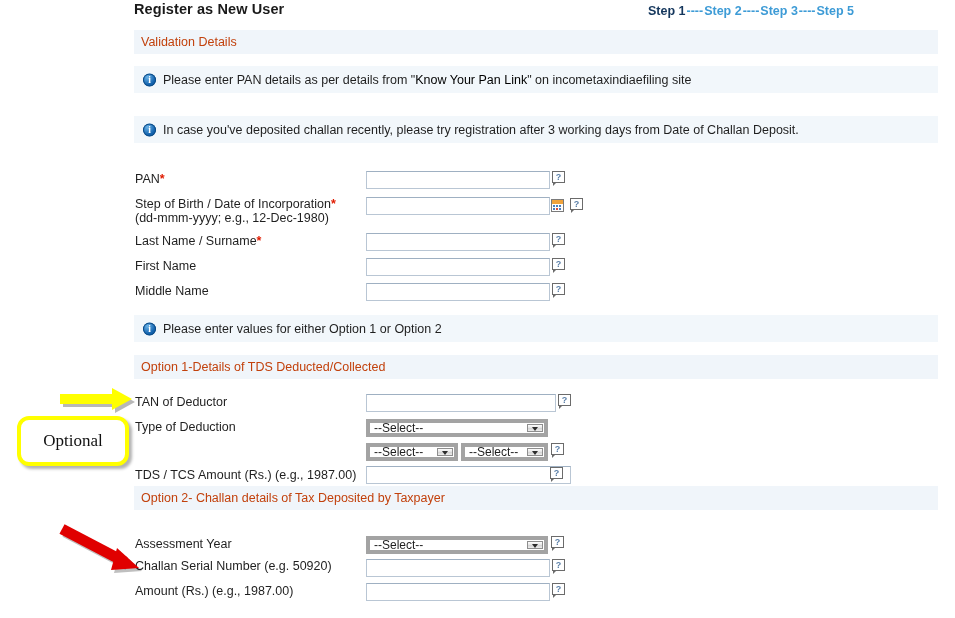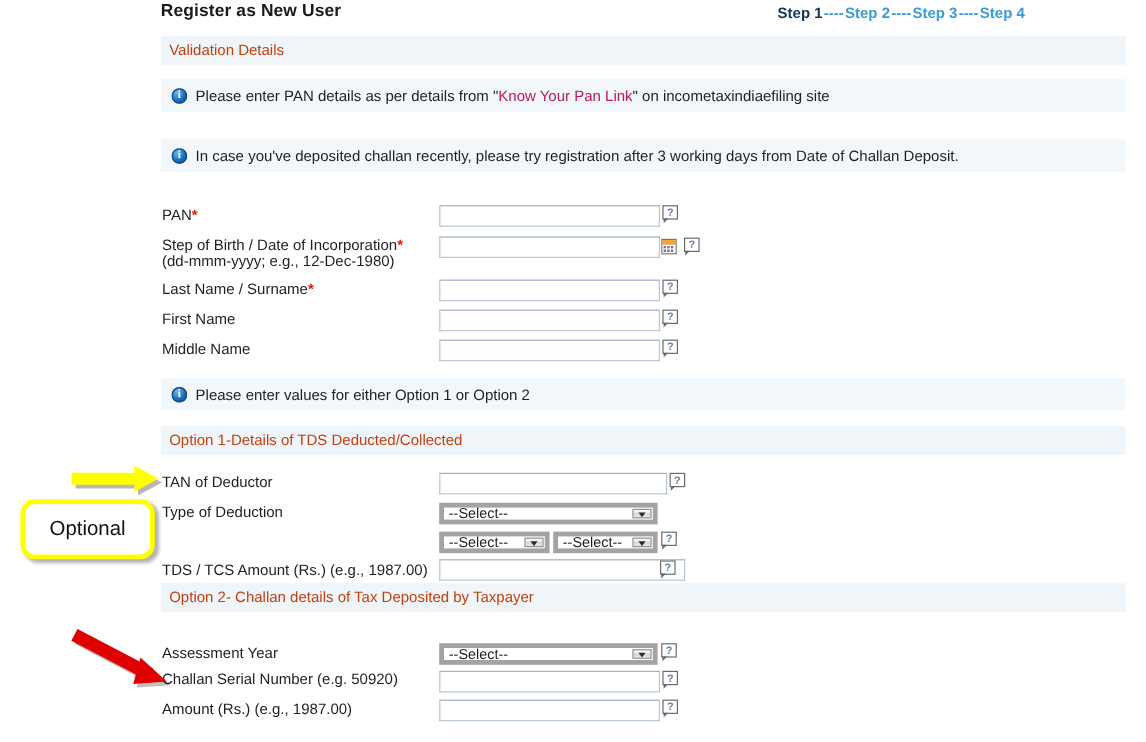--- a/index.html
+++ b/index.html
@@ -42,21 +42,21 @@
 
   
   .info{
     position:absolute;left:134px;width:804px;
     background:#f2f7fb;
   }
   .info .txt{
     position:absolute;left:29px;top:50%;transform:translateY(-50%);
     font-size:12.5px;color:#1f1f1f;white-space:nowrap;
   }
-  .info .txt a{color:#be185d;text-decoration:none;}
+  .info .txt a{color:#000000;text-decoration:none;}
   .i-icon{
     position:absolute;left:9px;top:50%;transform:translateY(-50%);
     width:13px;height:13px;border-radius:50%;
     background:radial-gradient(circle at 35% 28%, #6cb4e8 0%, #1565b0 58%, #0d4d8c 100%);
     box-shadow:inset 0 0 0 1px #0c4b86;
   }
   .i-icon::after{
     content:"i";position:absolute;left:0;right:0;top:-1px;
     text-align:center;color:#ffffff;font-size:9.5px;
     font-weight:bold;font-family:"Liberation Serif",serif;
@@ -137,33 +137,33 @@
   
   .anno-box{
     position:absolute;
     background:#ffffff;
     border:4px solid #ffff00;
     border-radius:12px;
     box-shadow:3px 3px 3px rgba(0,0,0,0.30);
     display:flex;align-items:center;justify-content:center;
   }
   .anno-box span{
-    font-size:17px;color:#111111;font-family:Liberation Sans, sans-serif;
+    font-size:17px;color:#111111;font-family:Liberation Serif, serif;
   }
   .anno-svg{position:absolute;pointer-events:none;}
 </style>
 </head>
 <body>
 
 <div class="page">
 
   <div class="page-title">Register as New User</div>
 
   <div class="steps">
-    <span class="cur">Step 1</span><span class="dash">----</span><span class="nxt">Step 2</span><span class="dash">----</span><span class="nxt">Step 3</span><span class="dash">----</span><span class="nxt">Step 4</span>
+    <span class="cur">Step 1</span><span class="dash">----</span><span class="nxt">Step 2</span><span class="dash">----</span><span class="nxt">Step 3</span><span class="dash">----</span><span class="nxt">Step 5</span>
   </div>
 
   <div class="bar" style="top:30px;height:24px;">
     <div class="bar-title">Validation Details</div>
   </div>
 
   <div class="info" style="top:66px;height:27px;">
     <span class="i-icon"></span>
     <span class="txt"><span>Please enter PAN details as per details from "</span><a href="#">Know Your Pan Link</a><span>" on incometaxindiaefiling site</span></span>
   </div>

